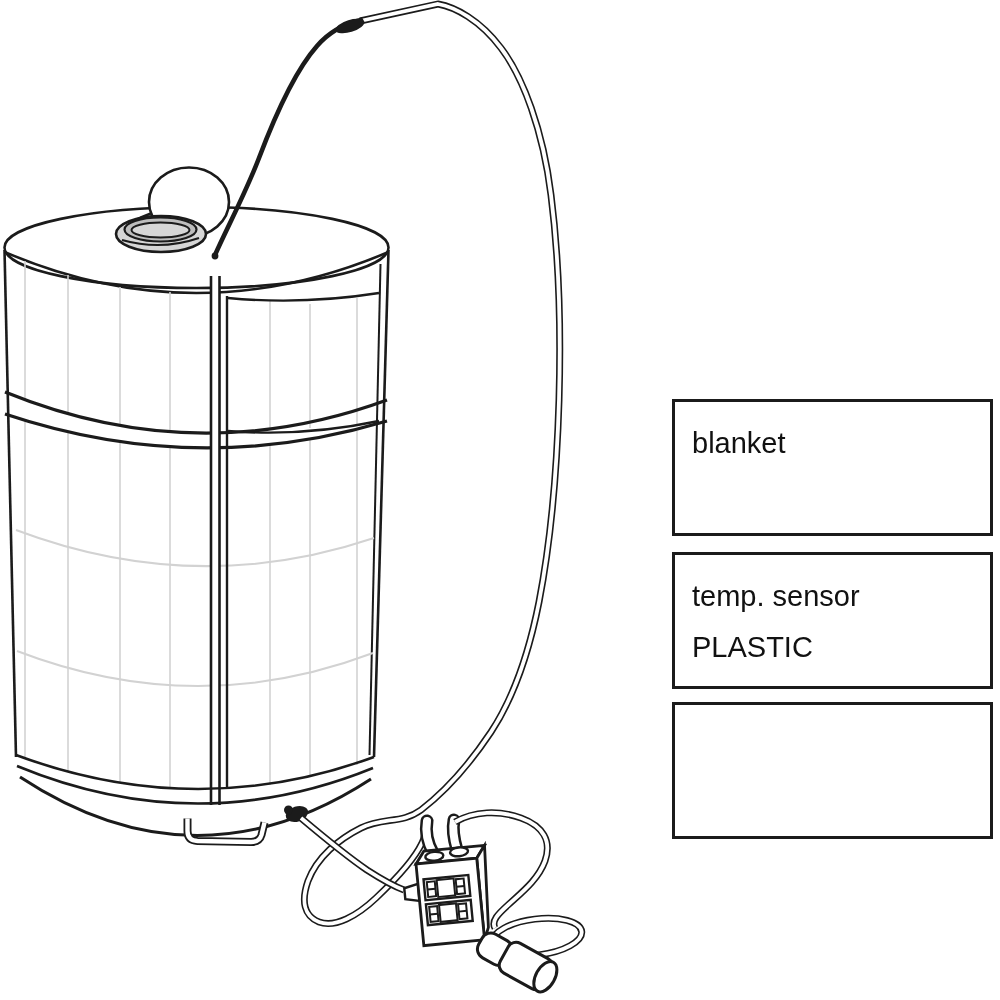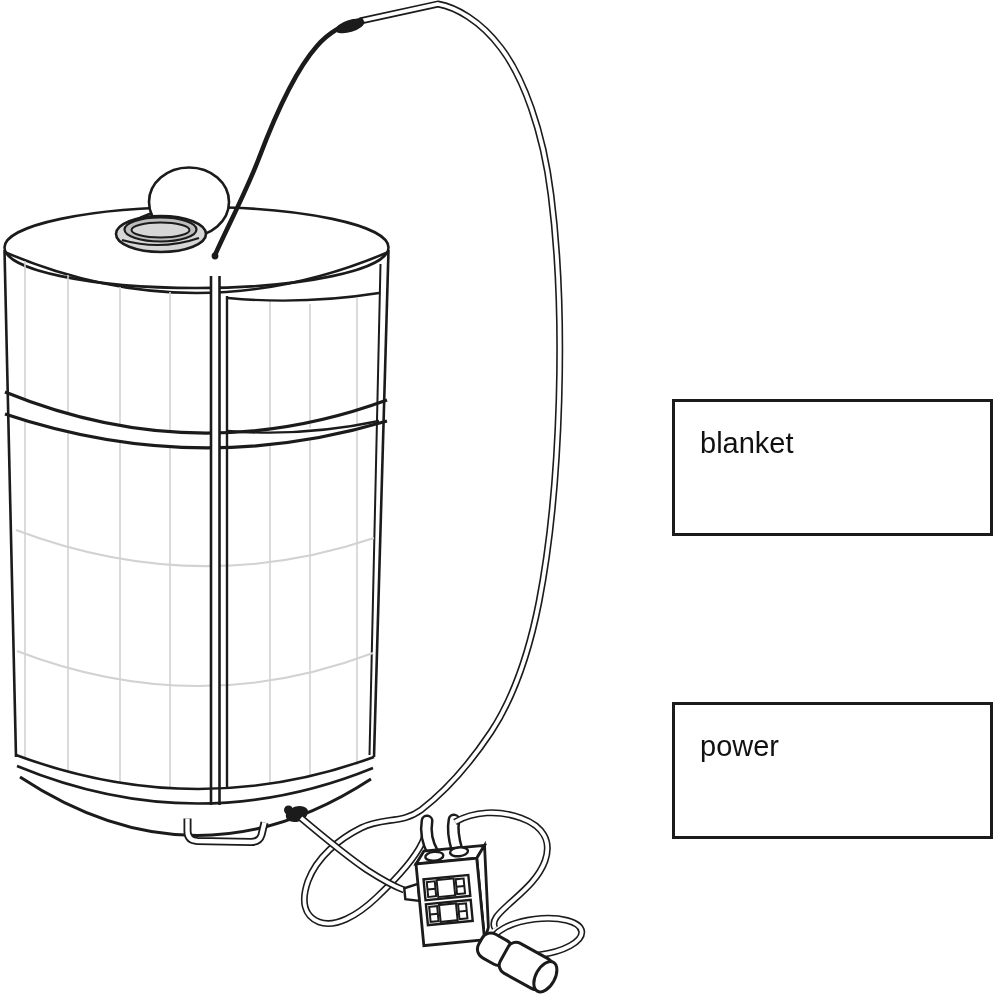--- a/index.html
+++ b/index.html
@@ -12,21 +12,21 @@
   .canvas svg{position:absolute;left:0;top:0;}
   
   .ln{stroke:var(--line);fill:none;}
   .fw{stroke:var(--line);fill:var(--background);}
   .blk{fill:var(--line);stroke:none;}
   .gl{stroke:var(--grid);fill:none;}
   .wh{stroke:var(--background);fill:none;}
   
   .callout{position:absolute;left:672px;width:321px;height:137px;box-sizing:border-box;
            border:3px solid var(--line);background:var(--background);
-           padding:16px 0 0 25px;}
+           padding:16px 0 0 17px;}
   .callout .l{font-size:29px;line-height:51px;color:var(--text);white-space:pre;}
 </style>
 </head>
 <body>
 
 <div class="canvas">
 
   <svg width="1000" height="1000" viewBox="0 0 1000 1000">
 
     <g>
@@ -177,17 +177,20 @@
         <rect class="fw" x="-21" y="-13" width="33" height="27" rx="10" stroke-width="3"></rect>
         <rect class="fw" x="6" y="-17" width="50" height="34" rx="9" stroke-width="3"></rect>
         <ellipse class="fw" cx="53" cy="0" rx="9.5" ry="16.5" stroke-width="3"></ellipse>
       </g>
     </g>
   </svg>
 
   <div class="callout" style="top:399px">
     <div class="l">blanket</div>
   </div>
+  <div class="callout" style="top:552px">
+    <div class="l">temp. sensor</div>
+    <div class="l">PLASTIC</div>
+  </div>
   <div class="callout" style="top:702px">
-    <div class="l">power</div>
   </div>
 
 </div>
 
 </body></html>

